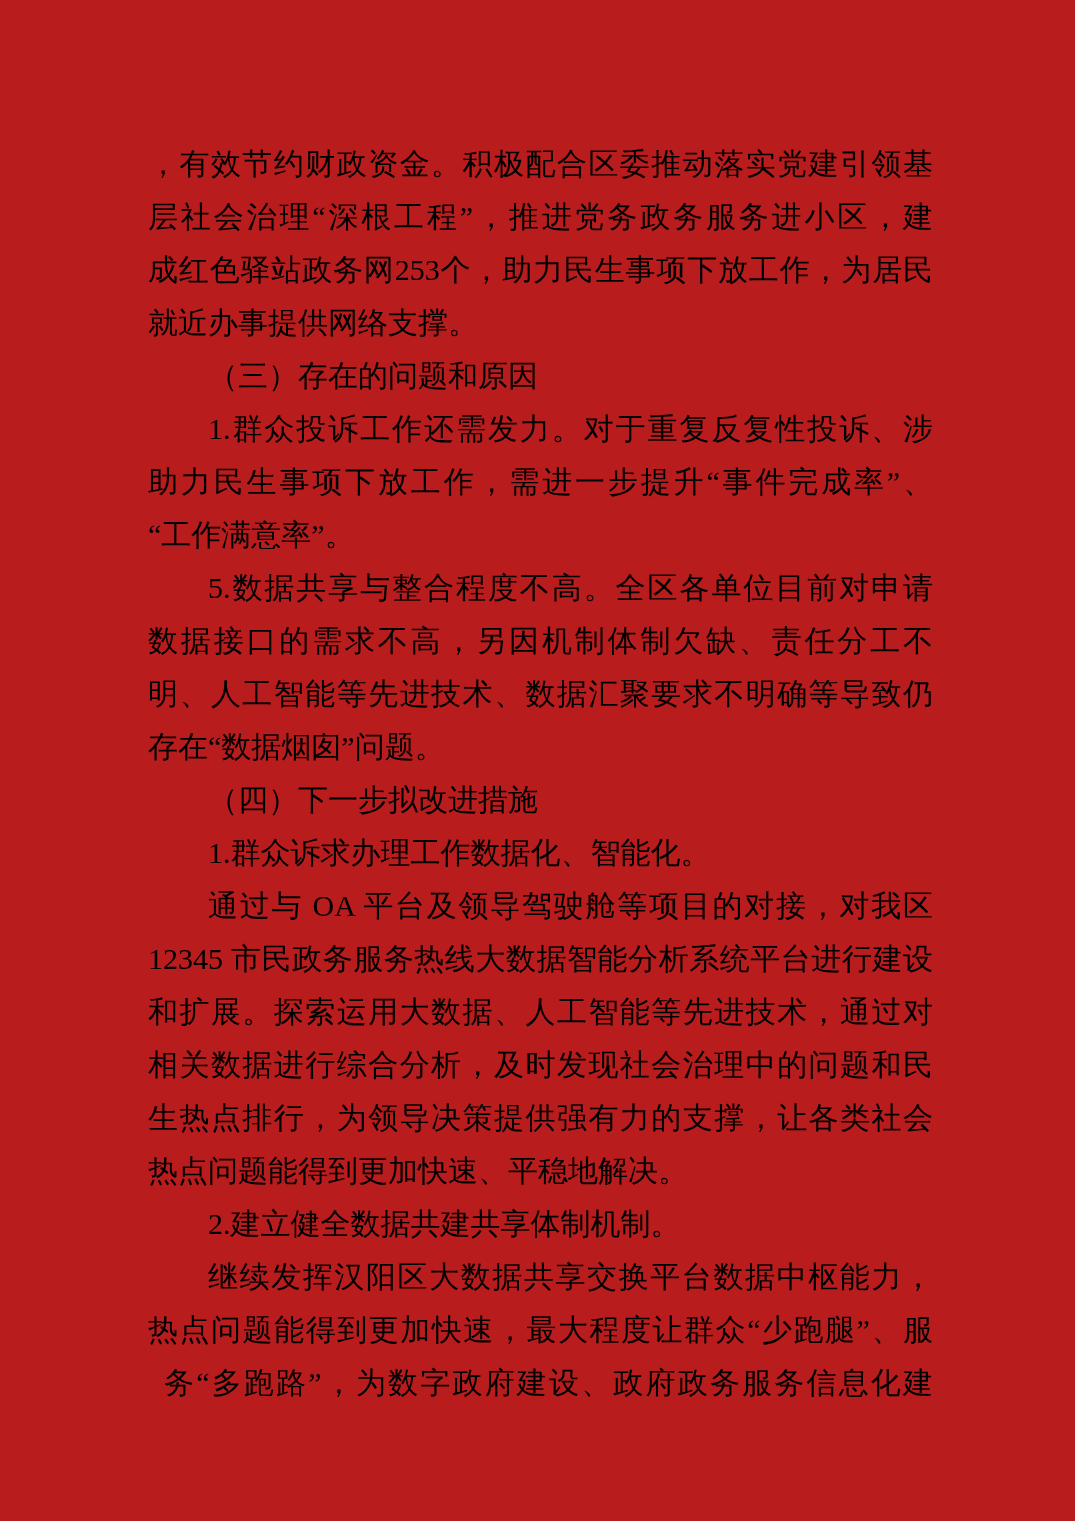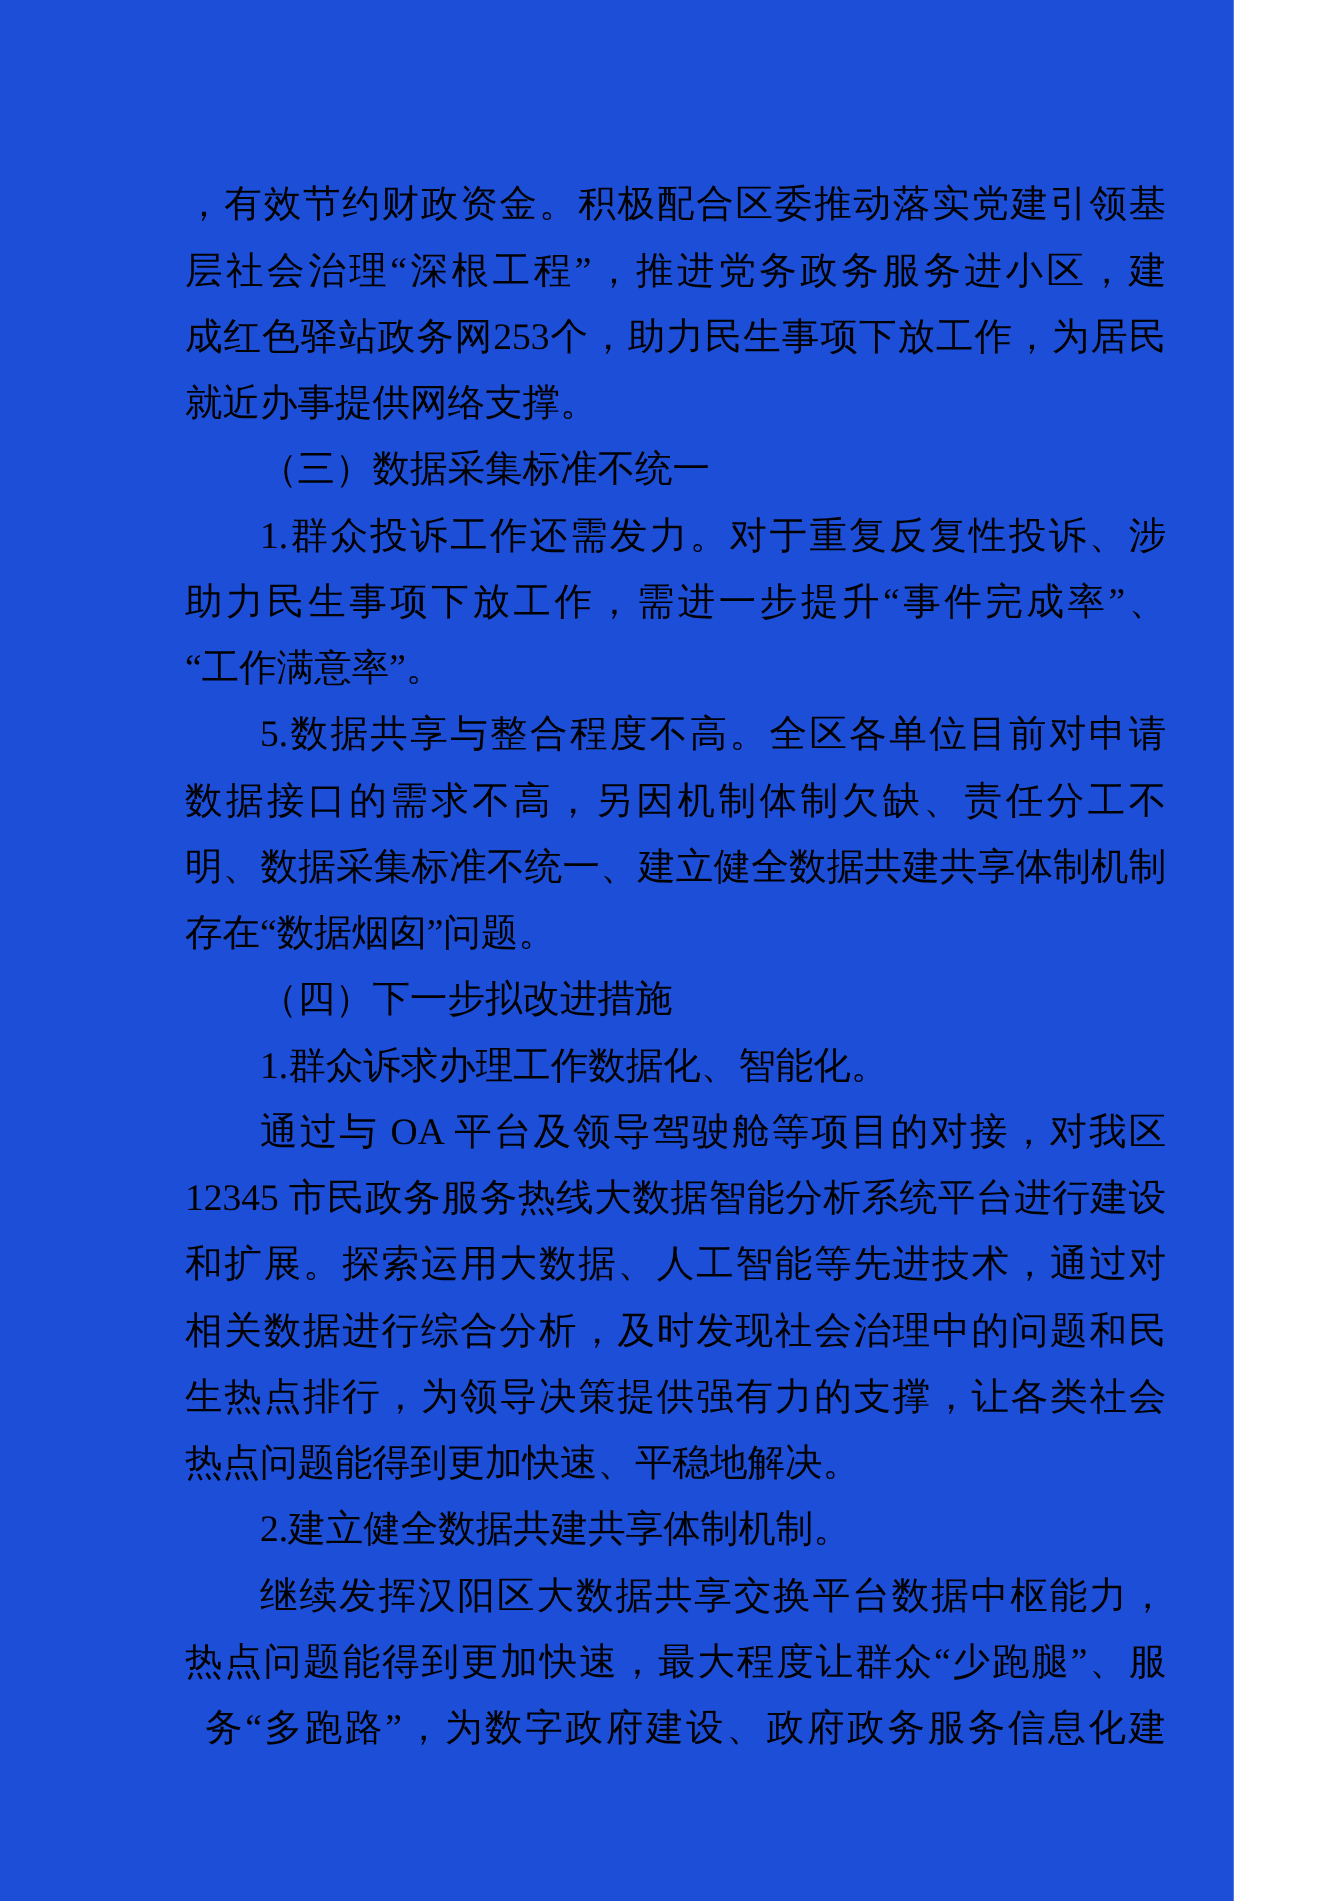--- a/index.html
+++ b/index.html
@@ -2,23 +2,23 @@
 <html><head>
 <meta charset="utf-8">
 <style>
   html, body {
     margin: 0;
     padding: 0;
     background: #ffffff;
   }
   .page {
     position: relative;
-    width: 987px;
+    width: 1075px;
     height: 1521px;
-    background: #1d4ed8;
+    background: #b91c1c;
     overflow: hidden;
   }
   .doc-body {
     position: absolute;
     left: 148px;
     top: 137px;
     width: 785px;
     font-family: "Liberation Serif", "DejaVu Serif", serif;
     font-size: 30px;
     line-height: 53px;
@@ -59,33 +59,33 @@
   <div class="doc-body">
 
     <p class="para">
       <span class="line">，有效节约财政资金。积极配合区委推动落实党建引领基</span>
       <span class="line">层社会治理“深根工程”，推进党务政务服务进小区，建</span>
       <span class="line">成红色驿站政务网253个，助力民生事项下放工作，为居民</span>
       <span class="line">就近办事提供网络支撑。</span>
     </p>
 
     <p class="para indent">
-      <span class="line">（三）数据采集标准不统一</span>
+      <span class="line">（三）存在的问题和原因</span>
     </p>
 
     <p class="para indent">
       <span class="line">1.群众投诉工作还需发力。对于重复反复性投诉、涉</span>
       <span class="line">助力民生事项下放工作，需进一步提升“事件完成率”、</span>
       <span class="line">“工作满意率”。</span>
     </p>
 
     <p class="para indent">
       <span class="line">5.数据共享与整合程度不高。全区各单位目前对申请</span>
       <span class="line">数据接口的需求不高，另因机制体制欠缺、责任分工不</span>
-      <span class="line">明、数据采集标准不统一、建立健全数据共建共享体制机制</span>
+      <span class="line">明、人工智能等先进技术、数据汇聚要求不明确等导致仍</span>
       <span class="line">存在“数据烟囱”问题。</span>
     </p>
 
     <p class="para indent">
       <span class="line">（四）下一步拟改进措施</span>
     </p>
 
     <p class="para indent bold">
       <span class="line">1.群众诉求办理工作数据化、智能化。</span>
     </p>

